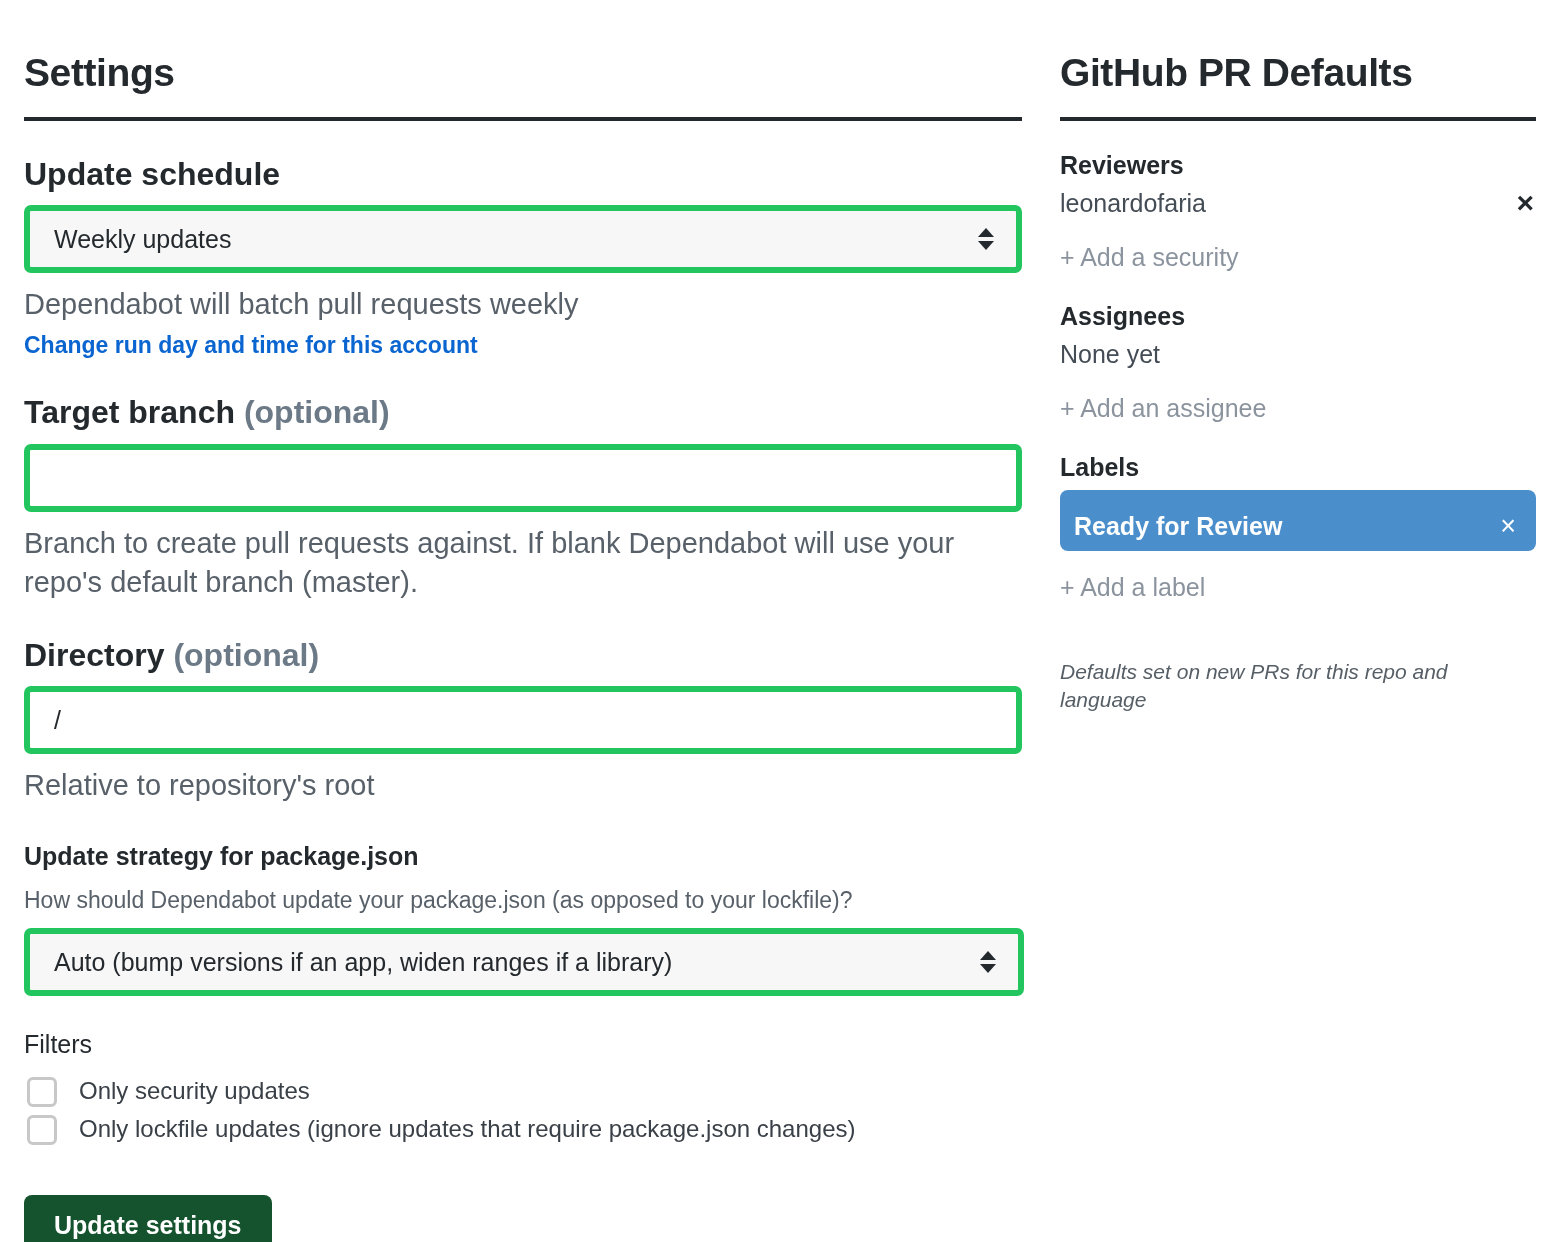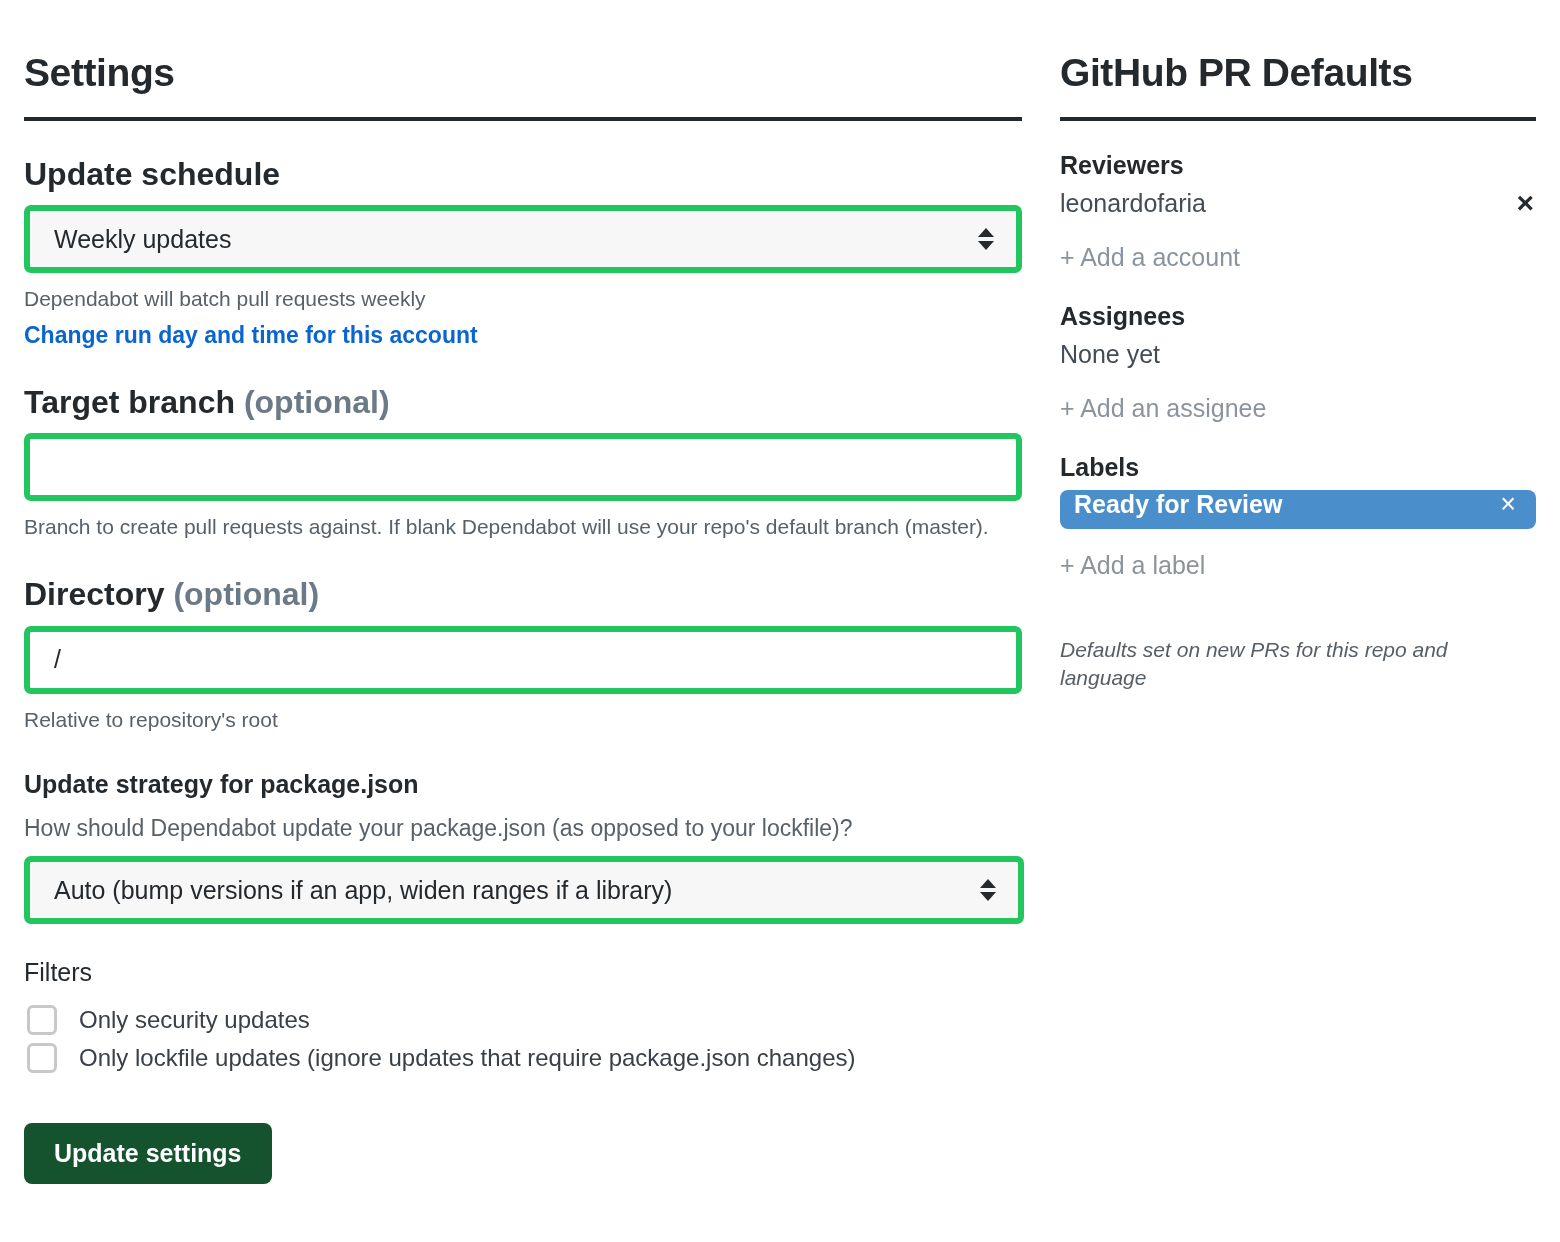--- a/index.html
+++ b/index.html
@@ -111,21 +111,21 @@
   .sel-arrows i {
     display: block;
     width: 0; height: 0;
     border-left: 8px solid transparent;
     border-right: 8px solid transparent;
   }
   .sel-arrows i.up   { border-bottom: 9px solid #24292e; }
   .sel-arrows i.down { border-top: 9px solid #24292e; }
 
   .hint {
-    font-size: 21px;
+    font-size: 29px;
     color: #586069;
     line-height: 1.35;
     margin: 12px 0 0 0;
     max-width: 1000px;
   }
   .link {
     display: inline-block;
     font-size: 23px;
     font-weight: 700;
     color: #0b65d0;
@@ -225,21 +225,21 @@
     text-decoration: none;
     margin-top: 22px;
   }
 
   .label-chip {
     display: flex;
     align-items: center;
     justify-content: space-between;
     background: #4a8fcb;
     border-radius: 8px;
-    padding: 0 20px 10px 14px;
+    padding: 22px 20px 10px 14px;
     margin-top: 8px;
     width: 100%;
   }
   .label-chip-text {
     color: #ffffff;
     font-size: 25px;
     font-weight: 700;
   }
   .label-chip-x {
     color: #ffffff;
@@ -339,21 +339,21 @@
 
     <h1 class="section-title">GitHub PR Defaults</h1>
     <hr class="title-rule">
 
     <div class="rc-block">
       <div class="rc-heading">Reviewers</div>
       <div class="rc-row">
         <span class="rc-value">leonardofaria</span>
         <span class="remove-x">×</span>
       </div>
-      <a class="rc-add" href="#">+ Add a account</a>
+      <a class="rc-add" href="#">+ Add a security</a>
     </div>
 
     <div class="rc-block">
       <div class="rc-heading">Assignees</div>
       <div class="rc-value">None yet</div>
       <a class="rc-add" href="#">+ Add an assignee</a>
     </div>
 
     <div class="rc-block">
       <div class="rc-heading">Labels</div>

